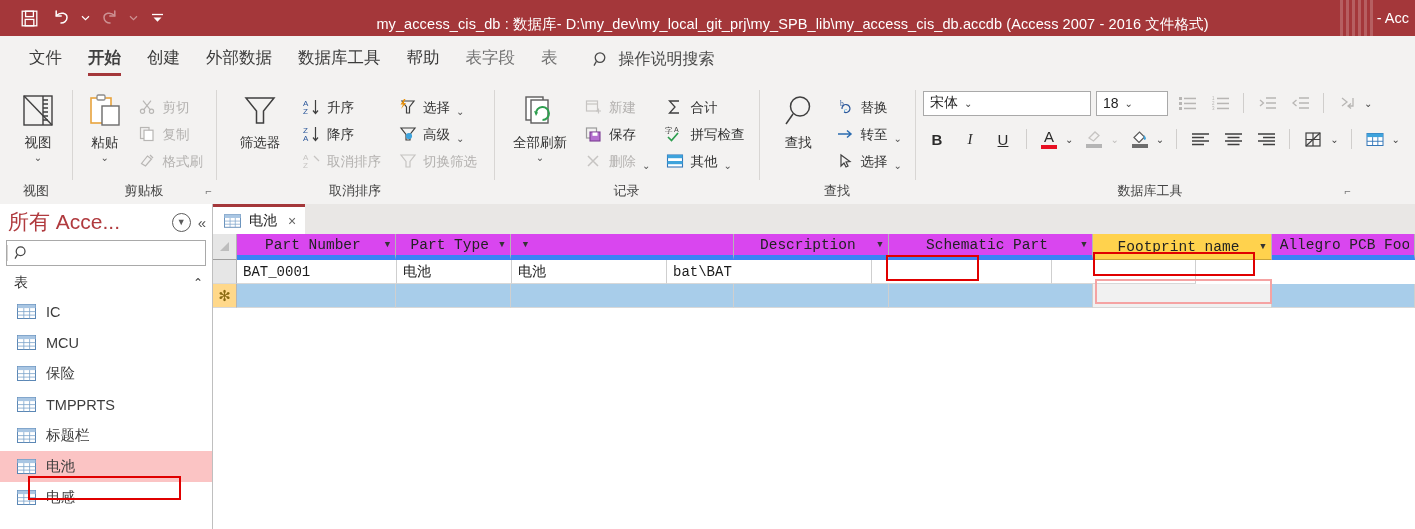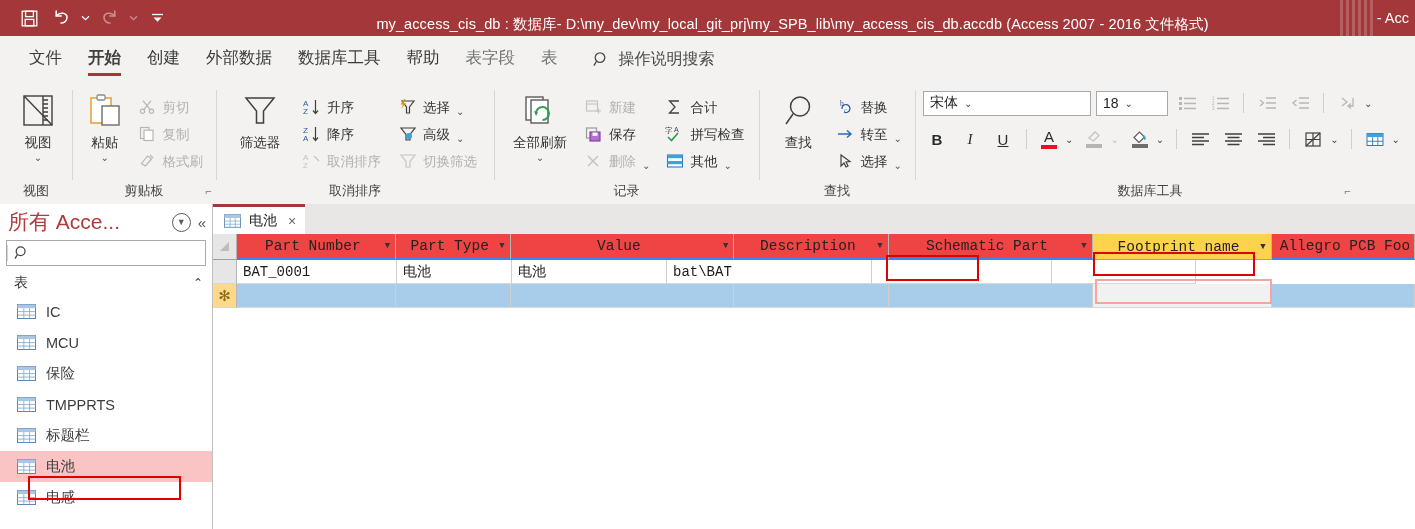--- a/index.html
+++ b/index.html
@@ -157,22 +157,22 @@
   
   .sheet { position: absolute; left: 0; top: 30px; right: 0; bottom: 0; background: #fff; overflow: hidden; }
   .row { display: flex; height: 24px; }
   .hdrrow { height: 26px; }
   .cell {
     border-right: 1px solid #cfcfcf; border-bottom: 1px solid #d8d8d8;
     display: flex; align-items: center; overflow: hidden; white-space: nowrap;
     font-family: "Liberation Mono", monospace; font-size: 14px; color: #1b1b1b;
   }
   .hdr {
-    background: #ef4444; color: #222; justify-content: space-between;
-    border-bottom: 2px solid #3b82f6; border-right: 1px solid #b5b5b5;
+    background: #d946ef; color: #222; justify-content: space-between;
+    border-bottom: 5px solid #3b82f6; border-right: 1px solid #b5b5b5;
     padding: 0 5px 0 8px; font-size: 14.5px;
   }
   .hdr .htxt { flex: 1 1 auto; text-align: center; overflow: hidden; }
   .hdr .hcaret { font-size: 9px; color: #333; padding-left: 4px; }
   .hdr.selcol { background: #ffd24d; border-bottom: 1px solid #c9a43a; }
   .hdr.plain { justify-content: flex-start; }
   .hdr.plain .htxt { text-align: left; }
   .rowsel {
     width: 24px; flex: 0 0 24px; background: #e6e6e6;
     border-right: 1px solid #b5b5b5; border-bottom: 1px solid #d8d8d8;
@@ -789,21 +789,20 @@
           </div>
           <div class="cell hdr" style="width:160px">
             <span class="htxt">Part Number</span>
             <span class="hcaret">▼</span>
           </div>
           <div class="cell hdr" style="width:115px">
             <span class="htxt">Part Type</span>
             <span class="hcaret">▼</span>
           </div>
           <div class="cell hdr" style="width:225px">
-            <span class="htxt">Value</span>
             <span class="hcaret">▼</span>
           </div>
           <div class="cell hdr" style="width:155px">
             <span class="htxt">Description</span>
             <span class="hcaret">▼</span>
           </div>
           <div class="cell hdr" style="width:205px">
             <span class="htxt">Schematic Part</span>
             <span class="hcaret">▼</span>
           </div>

